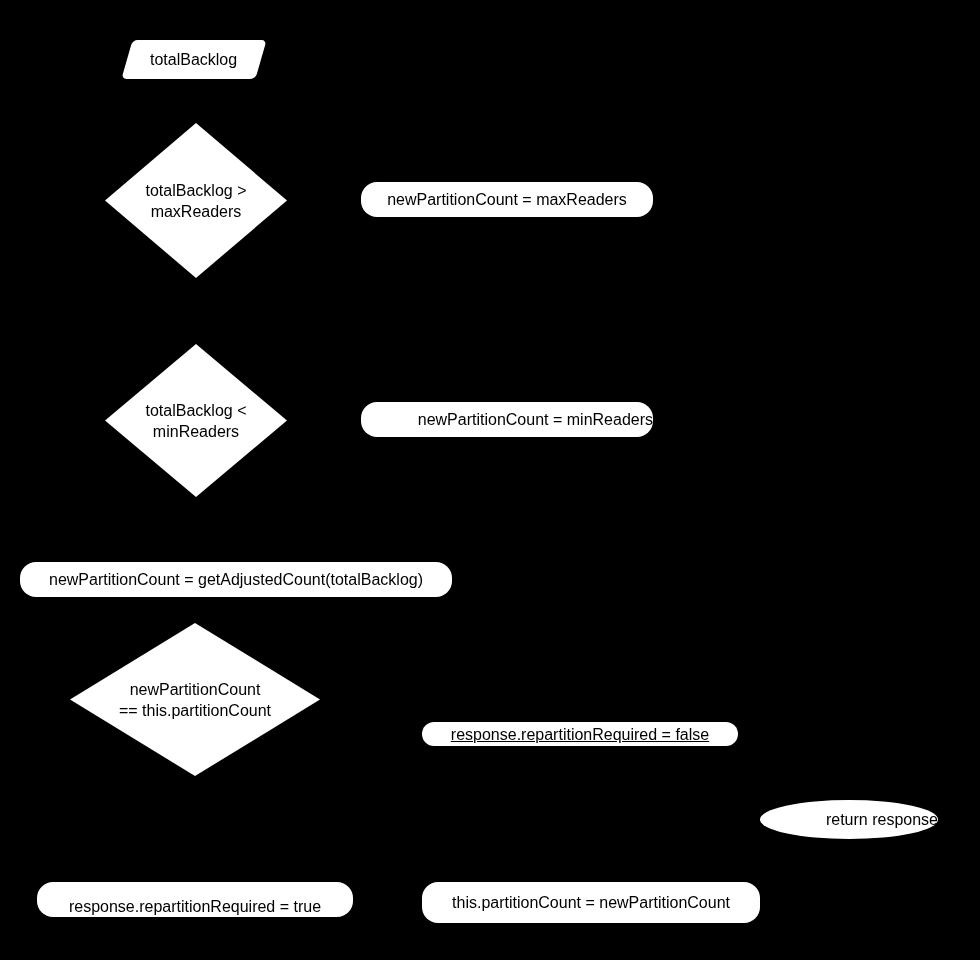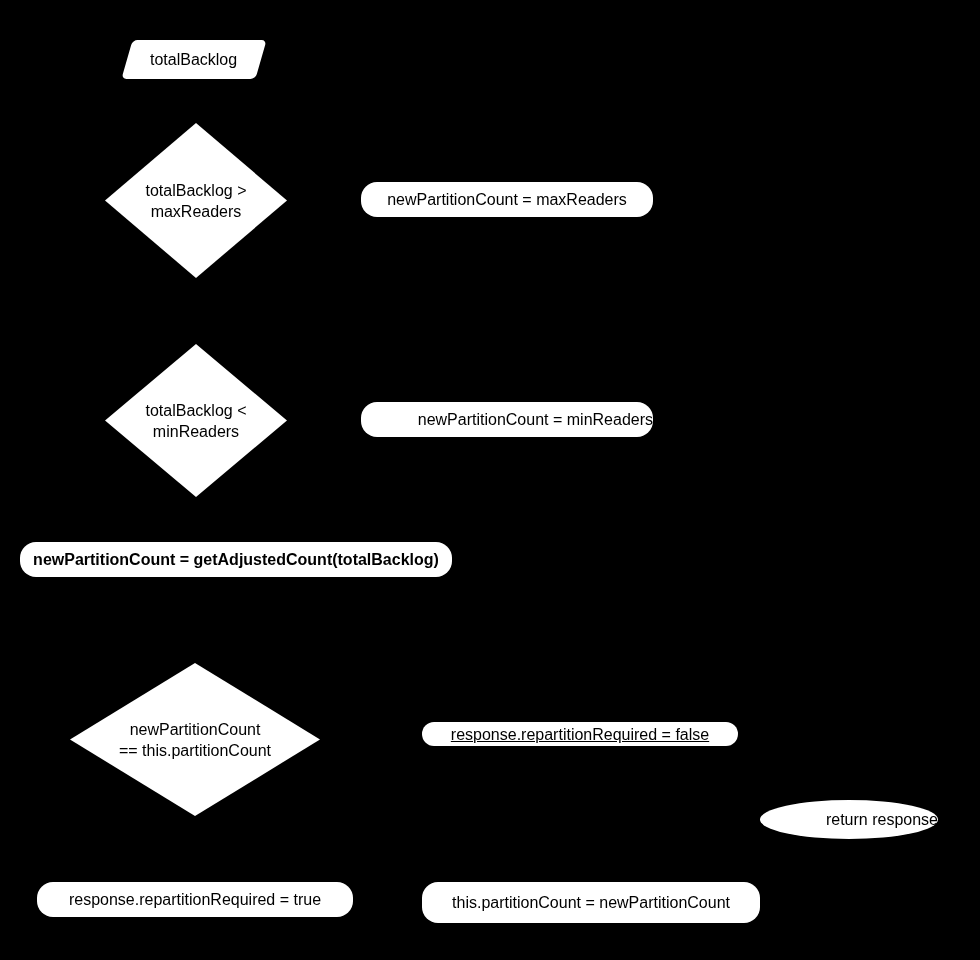--- a/index.html
+++ b/index.html
@@ -69,38 +69,38 @@
 
   <div class="node diamond" style="left:105px; top:344px; width:182px; height:153px;">
     <span class="node-label">totalBacklog &lt;
 minReaders</span>
   </div>
 
   <div class="node rect" style="left:361px; top:402px; width:292px; height:35px;justify-content:flex-end;">
     <span class="node-label">newPartitionCount = minReaders</span>
   </div>
 
-  <div class="node rect" style="left:20px; top:542px; width:432px; height:35px;font-weight:bold;">
+  <div class="node rect" style="left:20px; top:562px; width:432px; height:35px;">
     <span class="node-label">newPartitionCount = getAdjustedCount(totalBacklog)</span>
   </div>
 
-  <div class="node diamond" style="left:70px; top:663px; width:250px; height:153px;">
+  <div class="node diamond" style="left:70px; top:623px; width:250px; height:153px;">
     <span class="node-label">newPartitionCount
 == this.partitionCount</span>
   </div>
 
   <div class="node rect" style="left:422px; top:722px; width:316px; height:24px;text-decoration:underline;">
     <span class="node-label">response.repartitionRequired = false</span>
   </div>
 
   <div class="node ellipse" style="left:760px; top:800px; width:178px; height:39px;">
     <span class="node-label">return response</span>
   </div>
 
-  <div class="node rect" style="left:37px; top:882px; width:316px; height:35px;">
+  <div class="node rect" style="left:37px; top:882px; width:316px; height:35px;align-items:flex-end;">
     <span class="node-label">response.repartitionRequired = true</span>
   </div>
 
   <div class="node rect" style="left:422px; top:882px; width:338px; height:41px;">
     <span class="node-label">this.partitionCount = newPartitionCount</span>
   </div>
 
 </div>
 
 </body></html>

